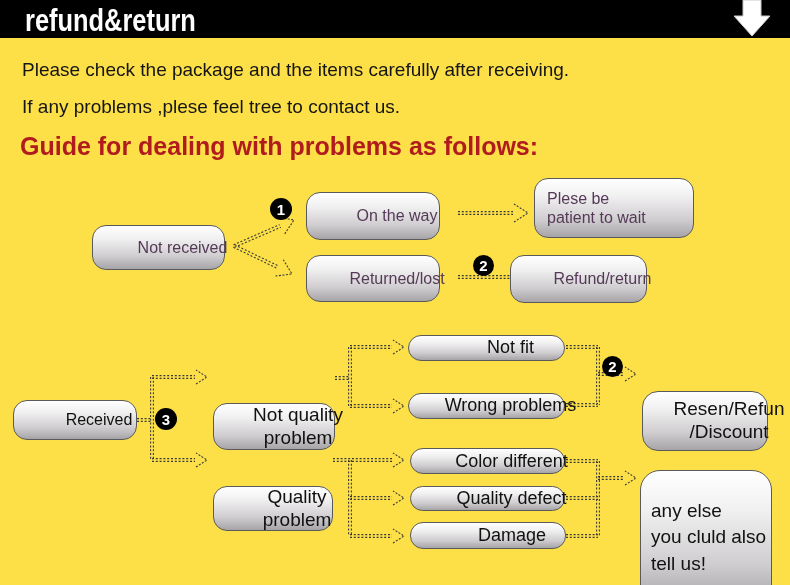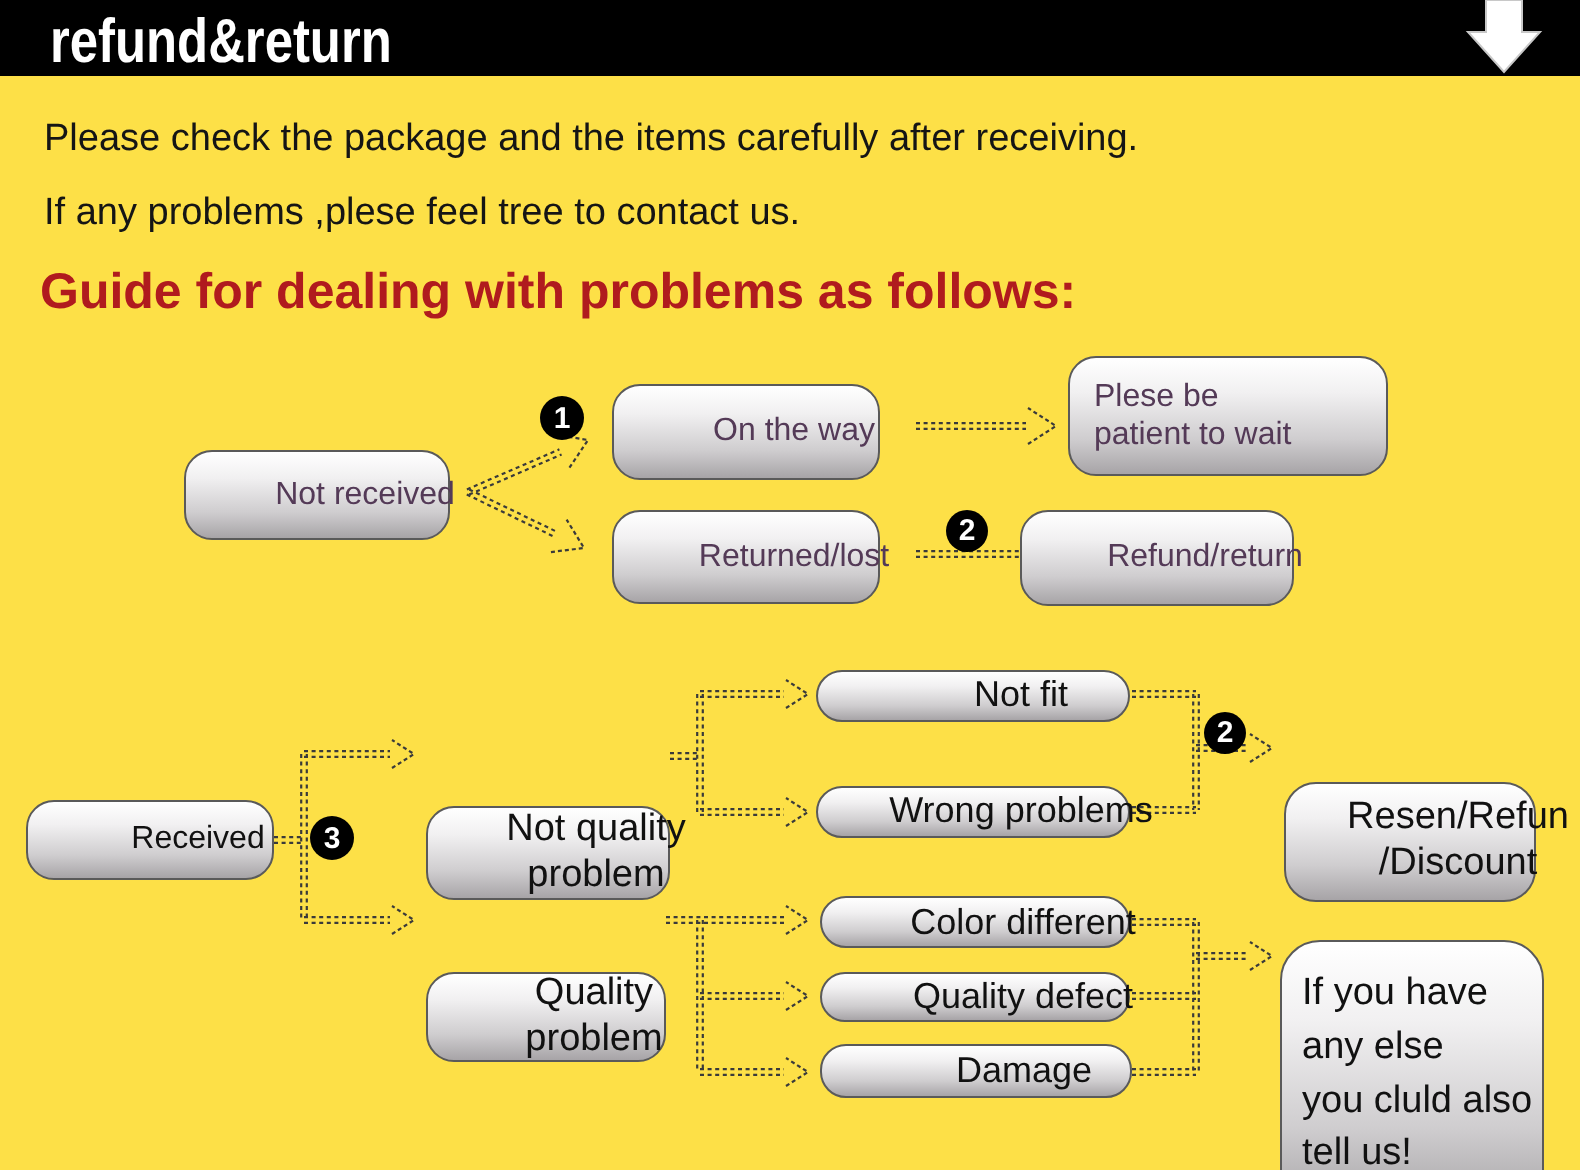--- a/index.html
+++ b/index.html
@@ -202,21 +202,20 @@
     <span class="ln">Quality defect</span>
   </div>
   <div class="box small" style="left:410px;top:522px;width:156px;height:27px;">
     <span class="ln">Damage</span>
   </div>
   <div class="box f19" style="left:642px;top:343px;width:126px;height:60px;border-radius:16px;">
     <span class="ln">Resen/Refun</span>
     <span class="ln">/Discount</span>
   </div>
   <div class="box f19 left-align" style="left:640px;top:422px;width:132px;height:135px;border-radius:20px;padding-left:10px;line-height:1.4;">
-    <span class="ln">If you have</span>
     <span class="ln">any else</span>
     <span class="ln">you cluld also</span>
     <span class="ln">tell us!</span>
   </div>
 
   <div class="badge" style="left:270px;top:198px;width:22px;height:22px;">1</div>
   <div class="badge" style="left:473px;top:255px;width:21px;height:21px;">2</div>
   <div class="badge" style="left:155px;top:408px;width:22px;height:22px;">3</div>
   <div class="badge" style="left:602px;top:356px;width:21px;height:21px;">2</div>
 </div>

